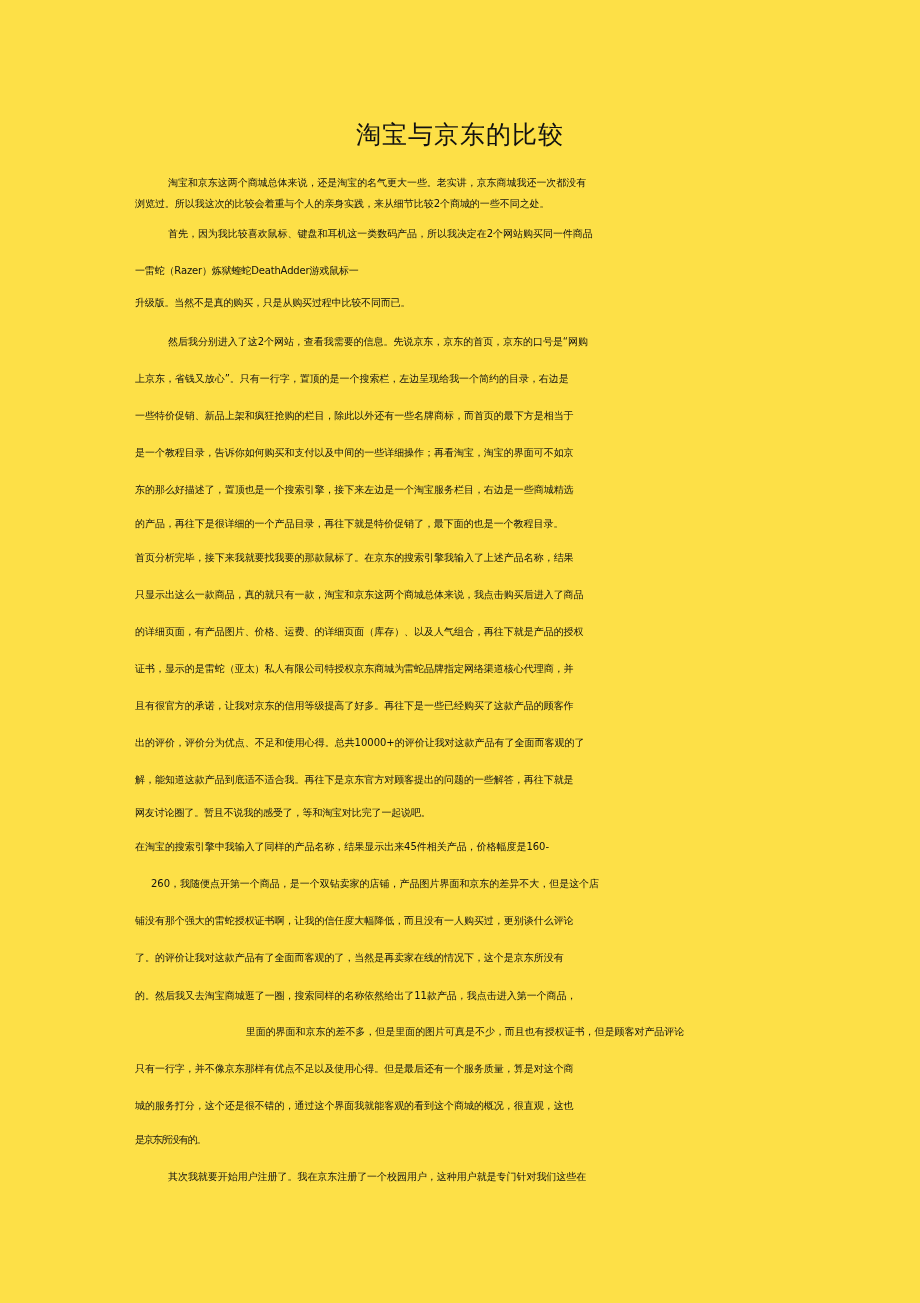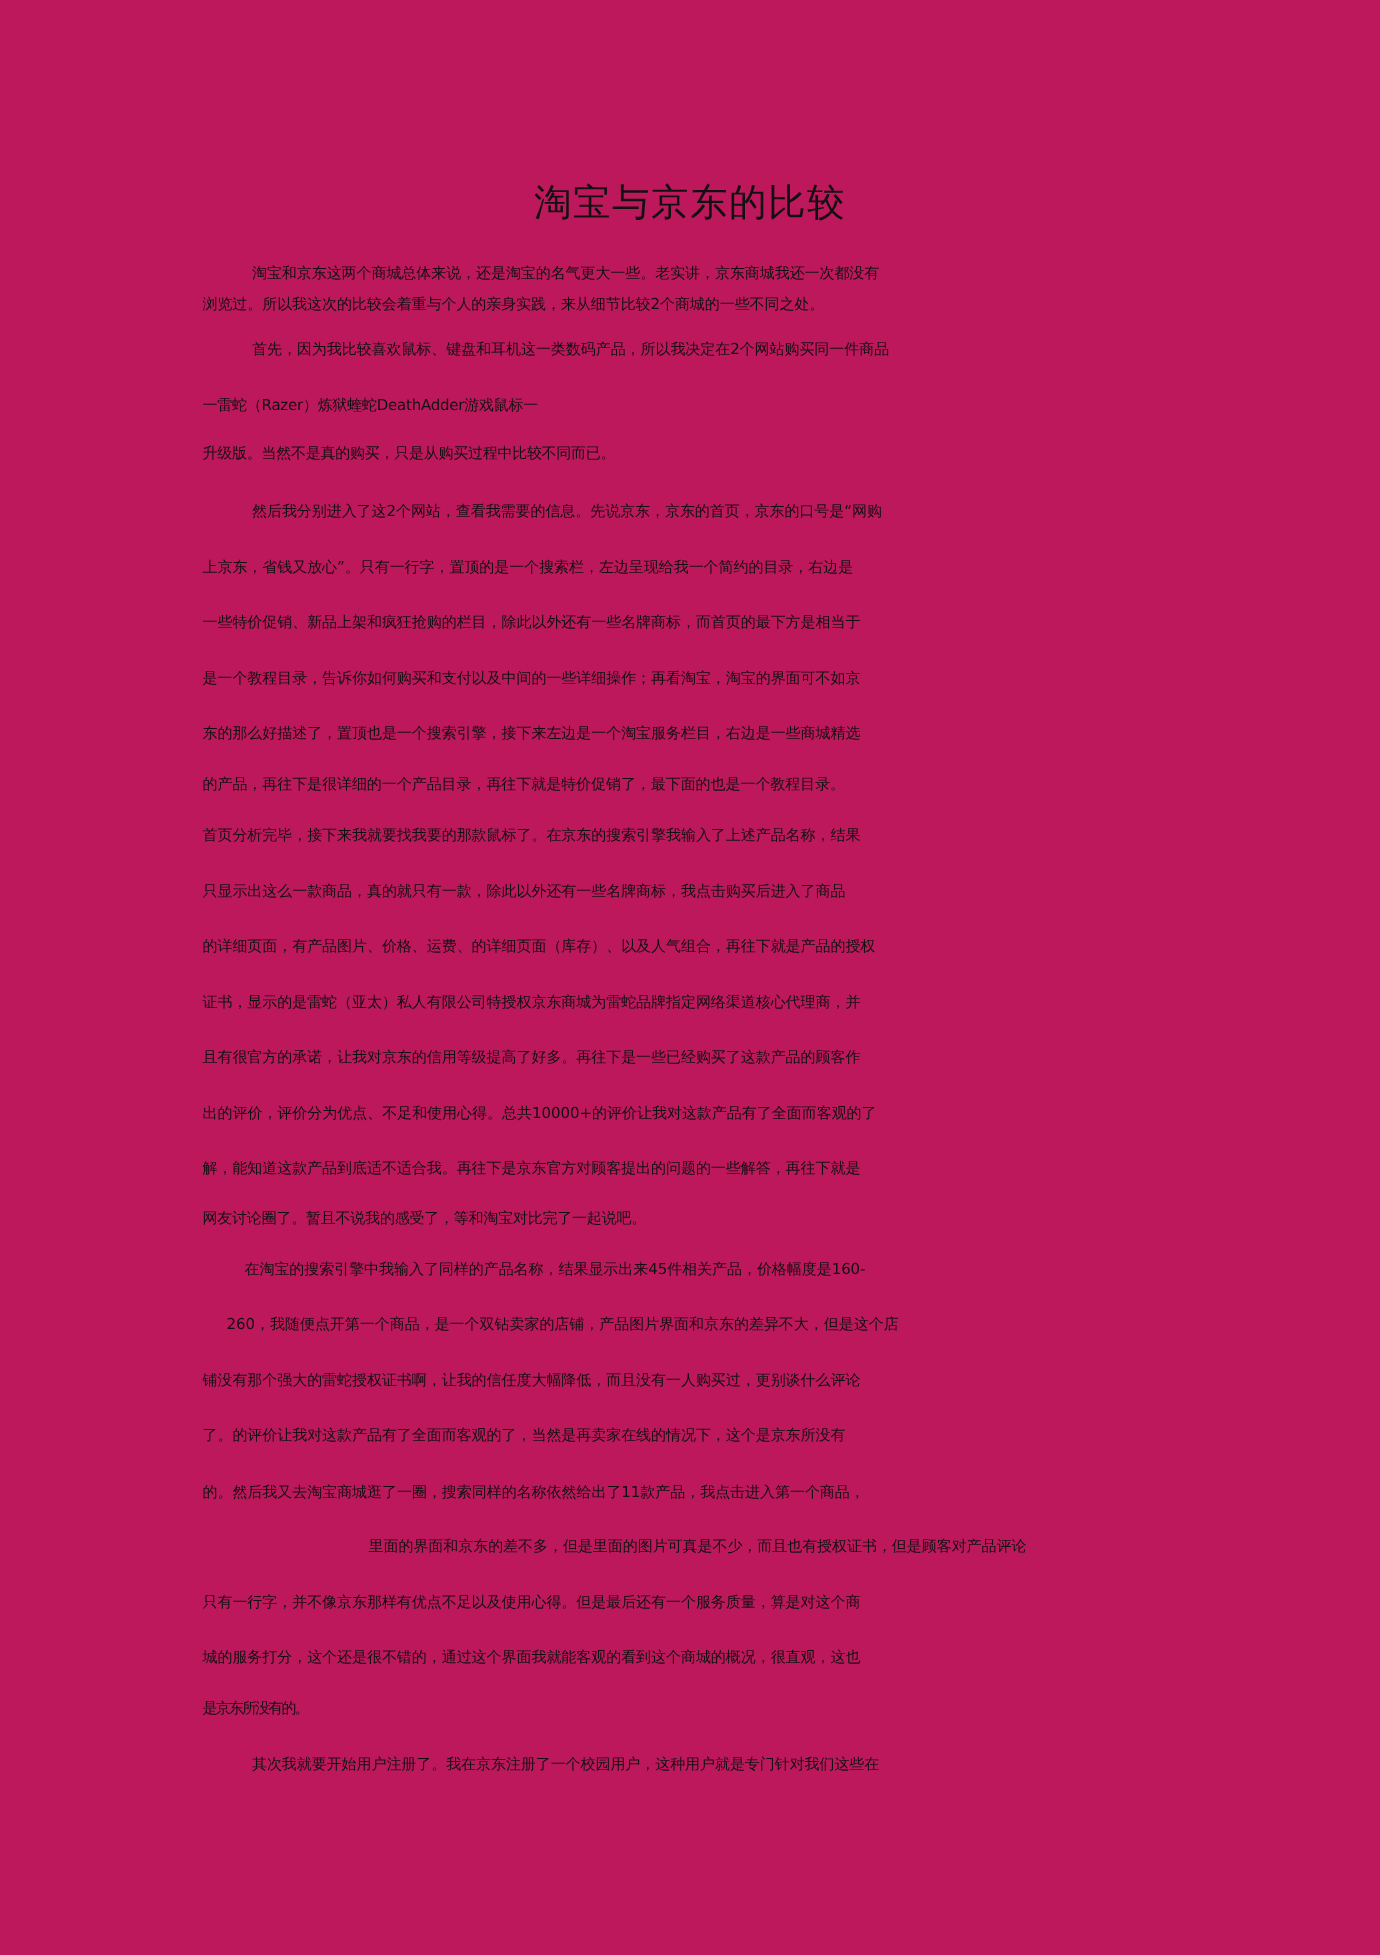--- a/index.html
+++ b/index.html
@@ -1,18 +1,18 @@
 <!DOCTYPE html>
 <html><head>
   <meta charset="utf-8">
   <style>
     html, body { margin: 0; padding: 0; background: #ffffff; }
     body { width: 920px; height: 1303px; position: relative; overflow: hidden;
            font-family: "DejaVu Sans", "Liberation Sans", sans-serif; color: #111111; }
-    .page { position: absolute; left: 0; top: 0; width: 920px; height: 1303px; background: #be185d; }
+    .page { position: absolute; left: 0; top: 0; width: 920px; height: 1303px; background: #fde047; }
     .title { position: absolute; top: 118px; left: 0; width: 920px; text-align: center;
              font-size: 25px; line-height: 34px; letter-spacing: 1px; color: #111; }
     .line { position: absolute; left: 135px; width: 660px; white-space: nowrap;
             font-size: 10px; line-height: 20px; color: #111; letter-spacing: 0.2px; }
     .indent { left: 168px; width: 627px; }
   </style>
 </head>
 <body>
 
 <div class="page">
@@ -23,28 +23,28 @@
       <div class="line indent" style="top: 224px; letter-spacing: -0.0380952px;">首先，因为我比较喜欢鼠标、键盘和耳机这一类数码产品，所以我决定在2个网站购买同一件商品</div>
       <div class="line" style="top: 261px; letter-spacing: -0.157143px;">一雷蛇（Razer）炼狱蝰蛇DeathAdder游戏鼠标一</div>
       <div class="line" style="top: 293px; letter-spacing: -0.17037px;">升级版。当然不是真的购买，只是从购买过程中比较不同而已。</div>
       <div class="line indent" style="top: 332px; letter-spacing: -0.0380952px;">然后我分别进入了这2个网站，查看我需要的信息。先说京东，京东的首页，京东的口号是“网购</div>
       <div class="line" style="top: 369px; letter-spacing: -0.0325581px;">上京东，省钱又放心”。只有一行字，置顶的是一个搜索栏，左边呈现给我一个简约的目录，右边是</div>
       <div class="line" style="top: 406px; letter-spacing: -0.0325581px;">一些特价促销、新品上架和疯狂抢购的栏目，除此以外还有一些名牌商标，而首页的最下方是相当于</div>
       <div class="line" style="top: 443px; letter-spacing: -0.0325581px;">是一个教程目录，告诉你如何购买和支付以及中间的一些详细操作；再看淘宝，淘宝的界面可不如京</div>
       <div class="line" style="top: 480px; letter-spacing: -0.0325581px;">东的那么好描述了，置顶也是一个搜索引擎，接下来左边是一个淘宝服务栏目，右边是一些商城精选</div>
       <div class="line" style="top: 514px; letter-spacing: -0.0380952px;">的产品，再往下是很详细的一个产品目录，再往下就是特价促销了，最下面的也是一个教程目录。</div>
       <div class="line" style="top: 548px; letter-spacing: -0.0325581px;">首页分析完毕，接下来我就要找我要的那款鼠标了。在京东的搜索引擎我输入了上述产品名称，结果</div>
-      <div class="line" style="top: 585px; letter-spacing: -0.0325581px;">只显示出这么一款商品，真的就只有一款，除此以外还有一些名牌商标，我点击购买后进入了商品</div>
+      <div class="line" style="top: 585px; letter-spacing: -0.0325581px;">只显示出这么一款商品，真的就只有一款，淘宝和京东这两个商城总体来说，我点击购买后进入了商品</div>
       <div class="line" style="top: 622px; letter-spacing: -0.0325581px;">的详细页面，有产品图片、价格、运费、的详细页面（库存）、以及人气组合，再往下就是产品的授权</div>
       <div class="line" style="top: 659px; letter-spacing: -0.0325581px;">证书，显示的是雷蛇（亚太）私人有限公司特授权京东商城为雷蛇品牌指定网络渠道核心代理商，并</div>
       <div class="line" style="top: 696px; letter-spacing: -0.0325581px;">且有很官方的承诺，让我对京东的信用等级提高了好多。再往下是一些已经购买了这款产品的顾客作</div>
       <div class="line" style="top: 733px; letter-spacing: -0.0173913px;">出的评价，评价分为优点、不足和使用心得。总共10000+的评价让我对这款产品有了全面而客观的了</div>
       <div class="line" style="top: 770px; letter-spacing: -0.0325581px;">解，能知道这款产品到底适不适合我。再往下是京东官方对顾客提出的问题的一些解答，再往下就是</div>
       <div class="line" style="top: 803px; letter-spacing: -0.144828px;">网友讨论圈了。暂且不说我的感受了，等和淘宝对比完了一起说吧。</div>
-      <div class="line" style="top: 837px; letter-spacing: -0.0325581px; margin-left: 28px;">在淘宝的搜索引擎中我输入了同样的产品名称，结果显示出来45件相关产品，价格幅度是160-</div>
+      <div class="line" style="top: 837px; letter-spacing: -0.0325581px;">在淘宝的搜索引擎中我输入了同样的产品名称，结果显示出来45件相关产品，价格幅度是160-</div>
       <div class="line" style="top: 874px; letter-spacing: -0.0222222px; margin-left: 16px;">260，我随便点开第一个商品，是一个双钻卖家的店铺，产品图片界面和京东的差异不大，但是这个店</div>
       <div class="line" style="top: 911px; letter-spacing: -0.0325581px;">铺没有那个强大的雷蛇授权证书啊，让我的信任度大幅降低，而且没有一人购买过，更别谈什么评论</div>
       <div class="line" style="top: 948px; letter-spacing: -0.0325581px;">了。的评价让我对这款产品有了全面而客观的了，当然是再卖家在线的情况下，这个是京东所没有</div>
       <div class="line" style="top: 986px; letter-spacing: -0.0272727px;">的。然后我又去淘宝商城逛了一圈，搜索同样的名称依然给出了11款产品，我点击进入第一个商品，</div>
       <div class="line" style="top: 1022px; letter-spacing: -0.0325581px; text-align: center;">里面的界面和京东的差不多，但是里面的图片可真是不少，而且也有授权证书，但是顾客对产品评论</div>
       <div class="line" style="top: 1059px; letter-spacing: -0.0325581px;">只有一行字，并不像京东那样有优点不足以及使用心得。但是最后还有一个服务质量，算是对这个商</div>
       <div class="line" style="top: 1096px; letter-spacing: -0.0325581px;">城的服务打分，这个还是很不错的，通过这个界面我就能客观的看到这个商城的概况，很直观，这也</div>
       <div class="line" style="top: 1130px; letter-spacing: -1.22857px;">是京东所没有的。</div>
       <div class="line indent" style="top: 1167px; letter-spacing: -0.0439024px;">其次我就要开始用户注册了。我在京东注册了一个校园用户，这种用户就是专门针对我们这些在</div>
     </div>

